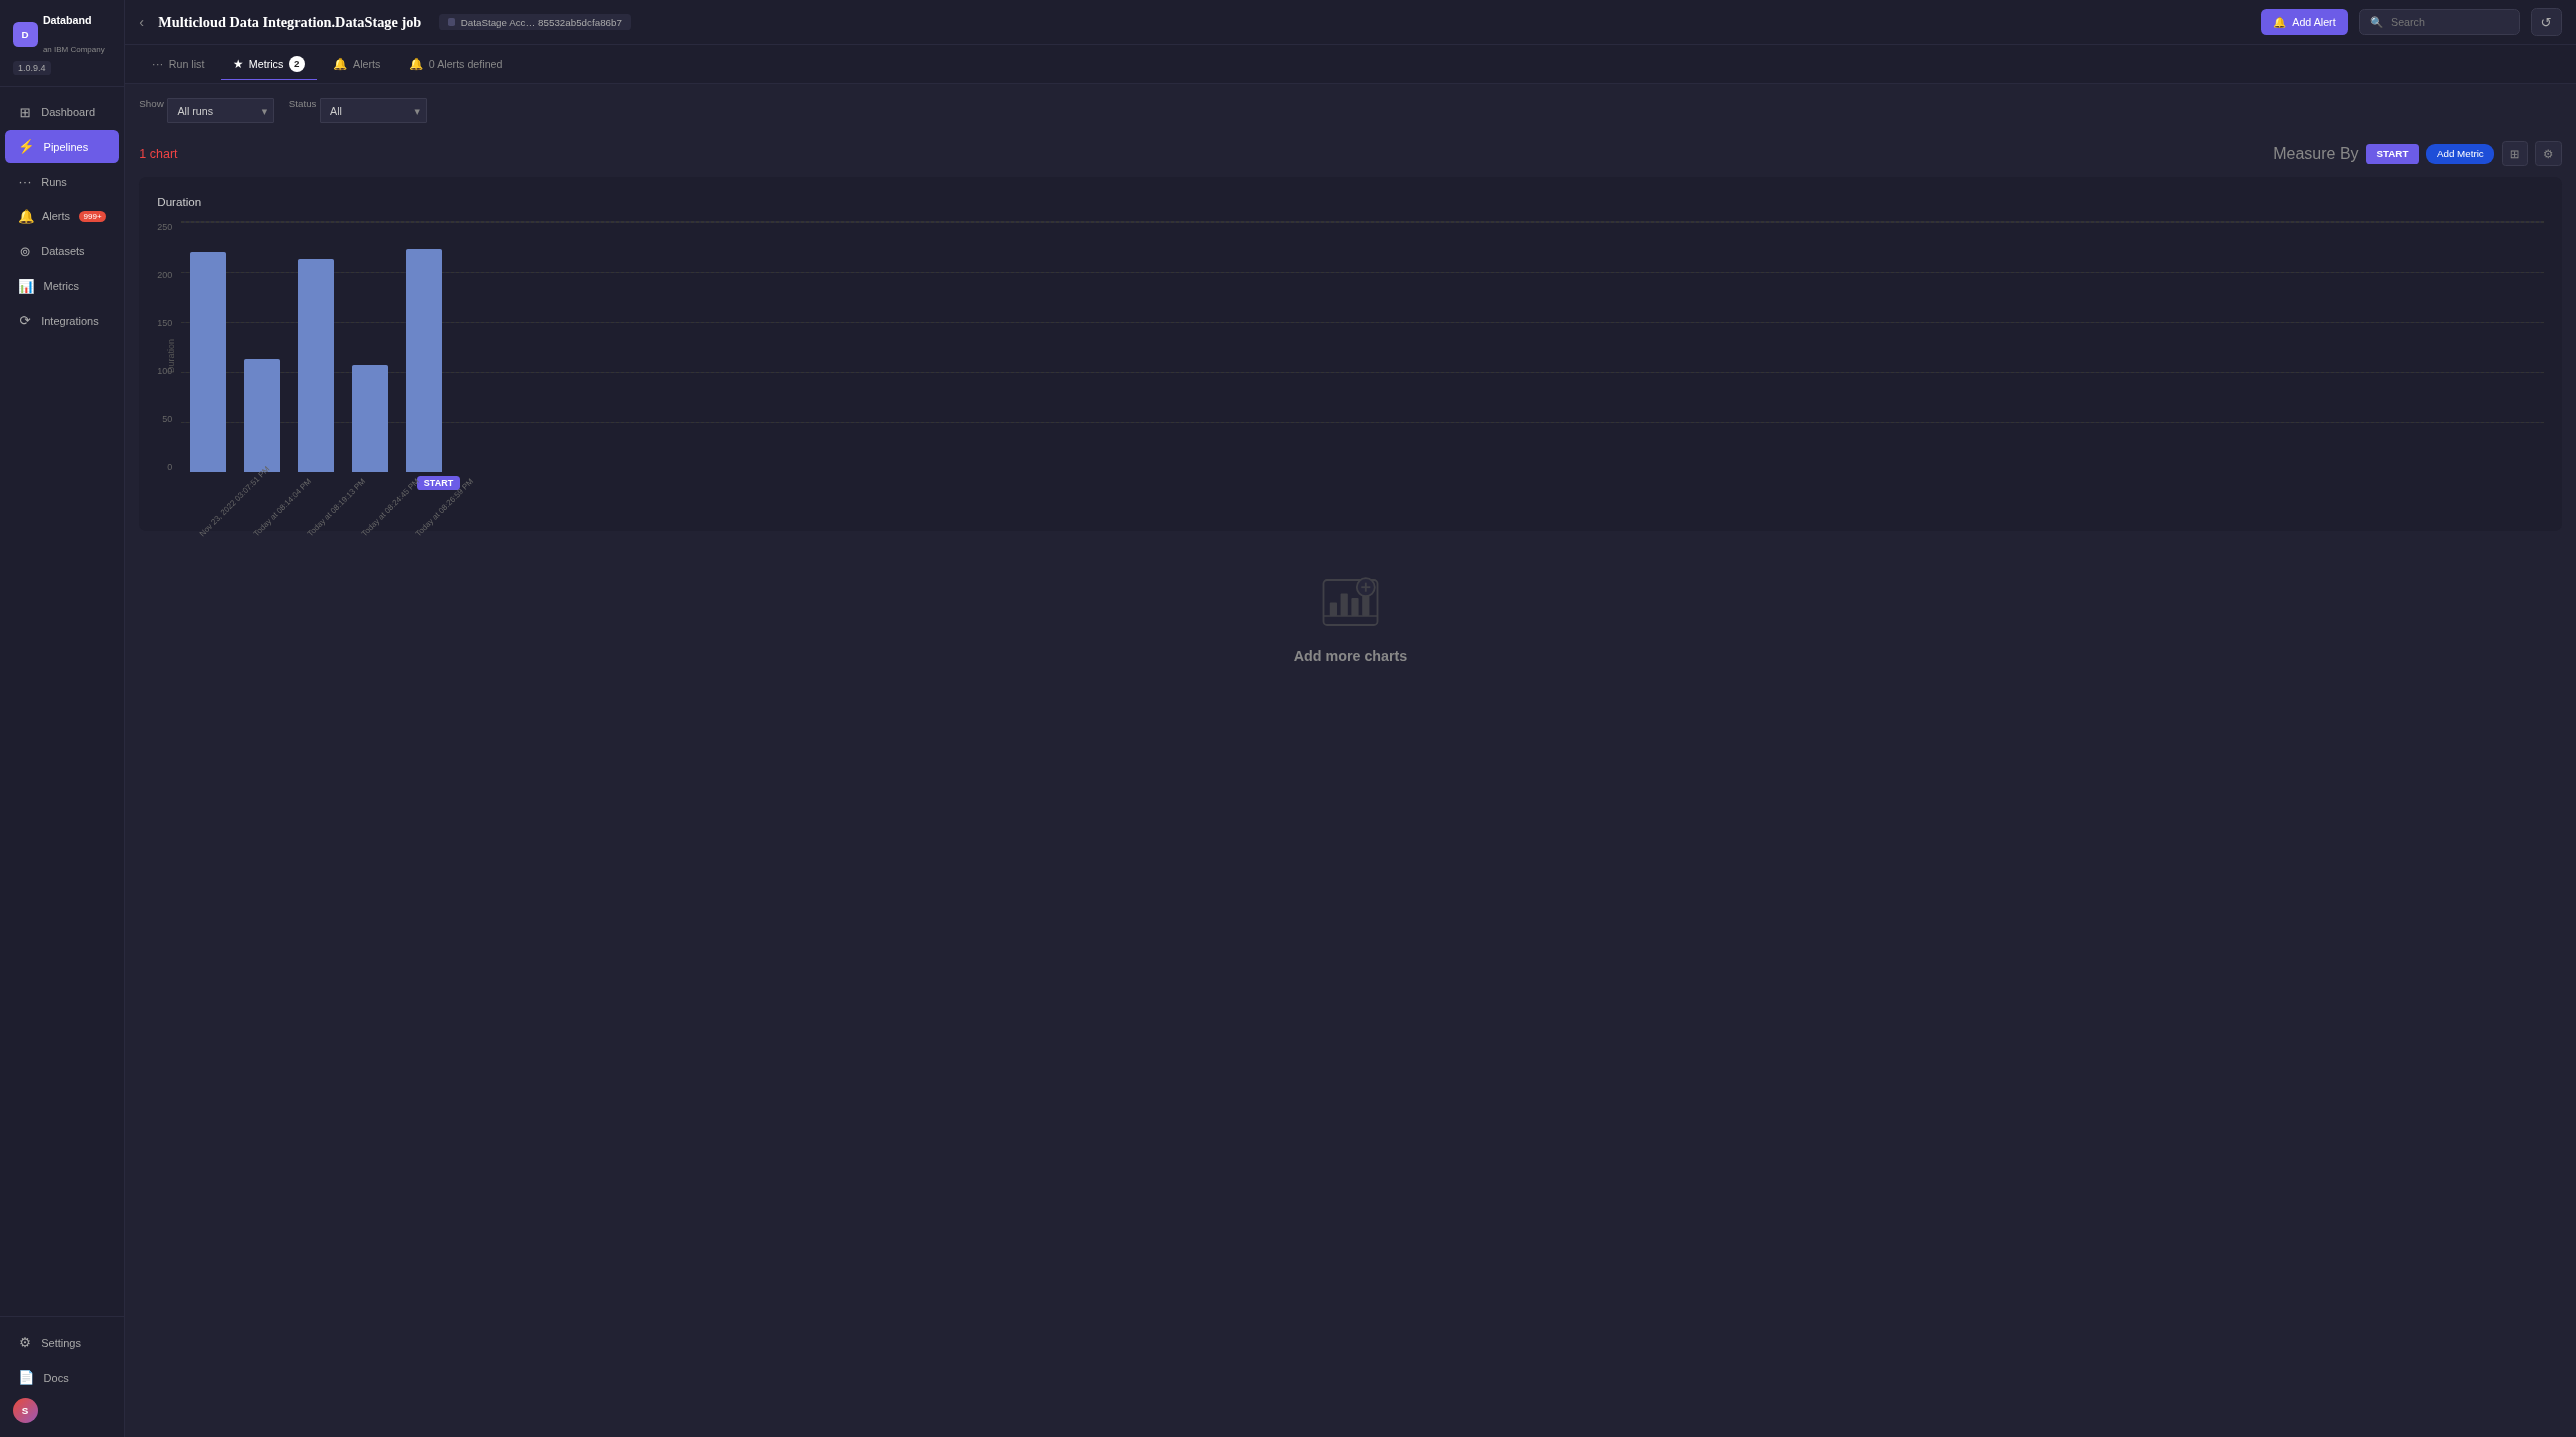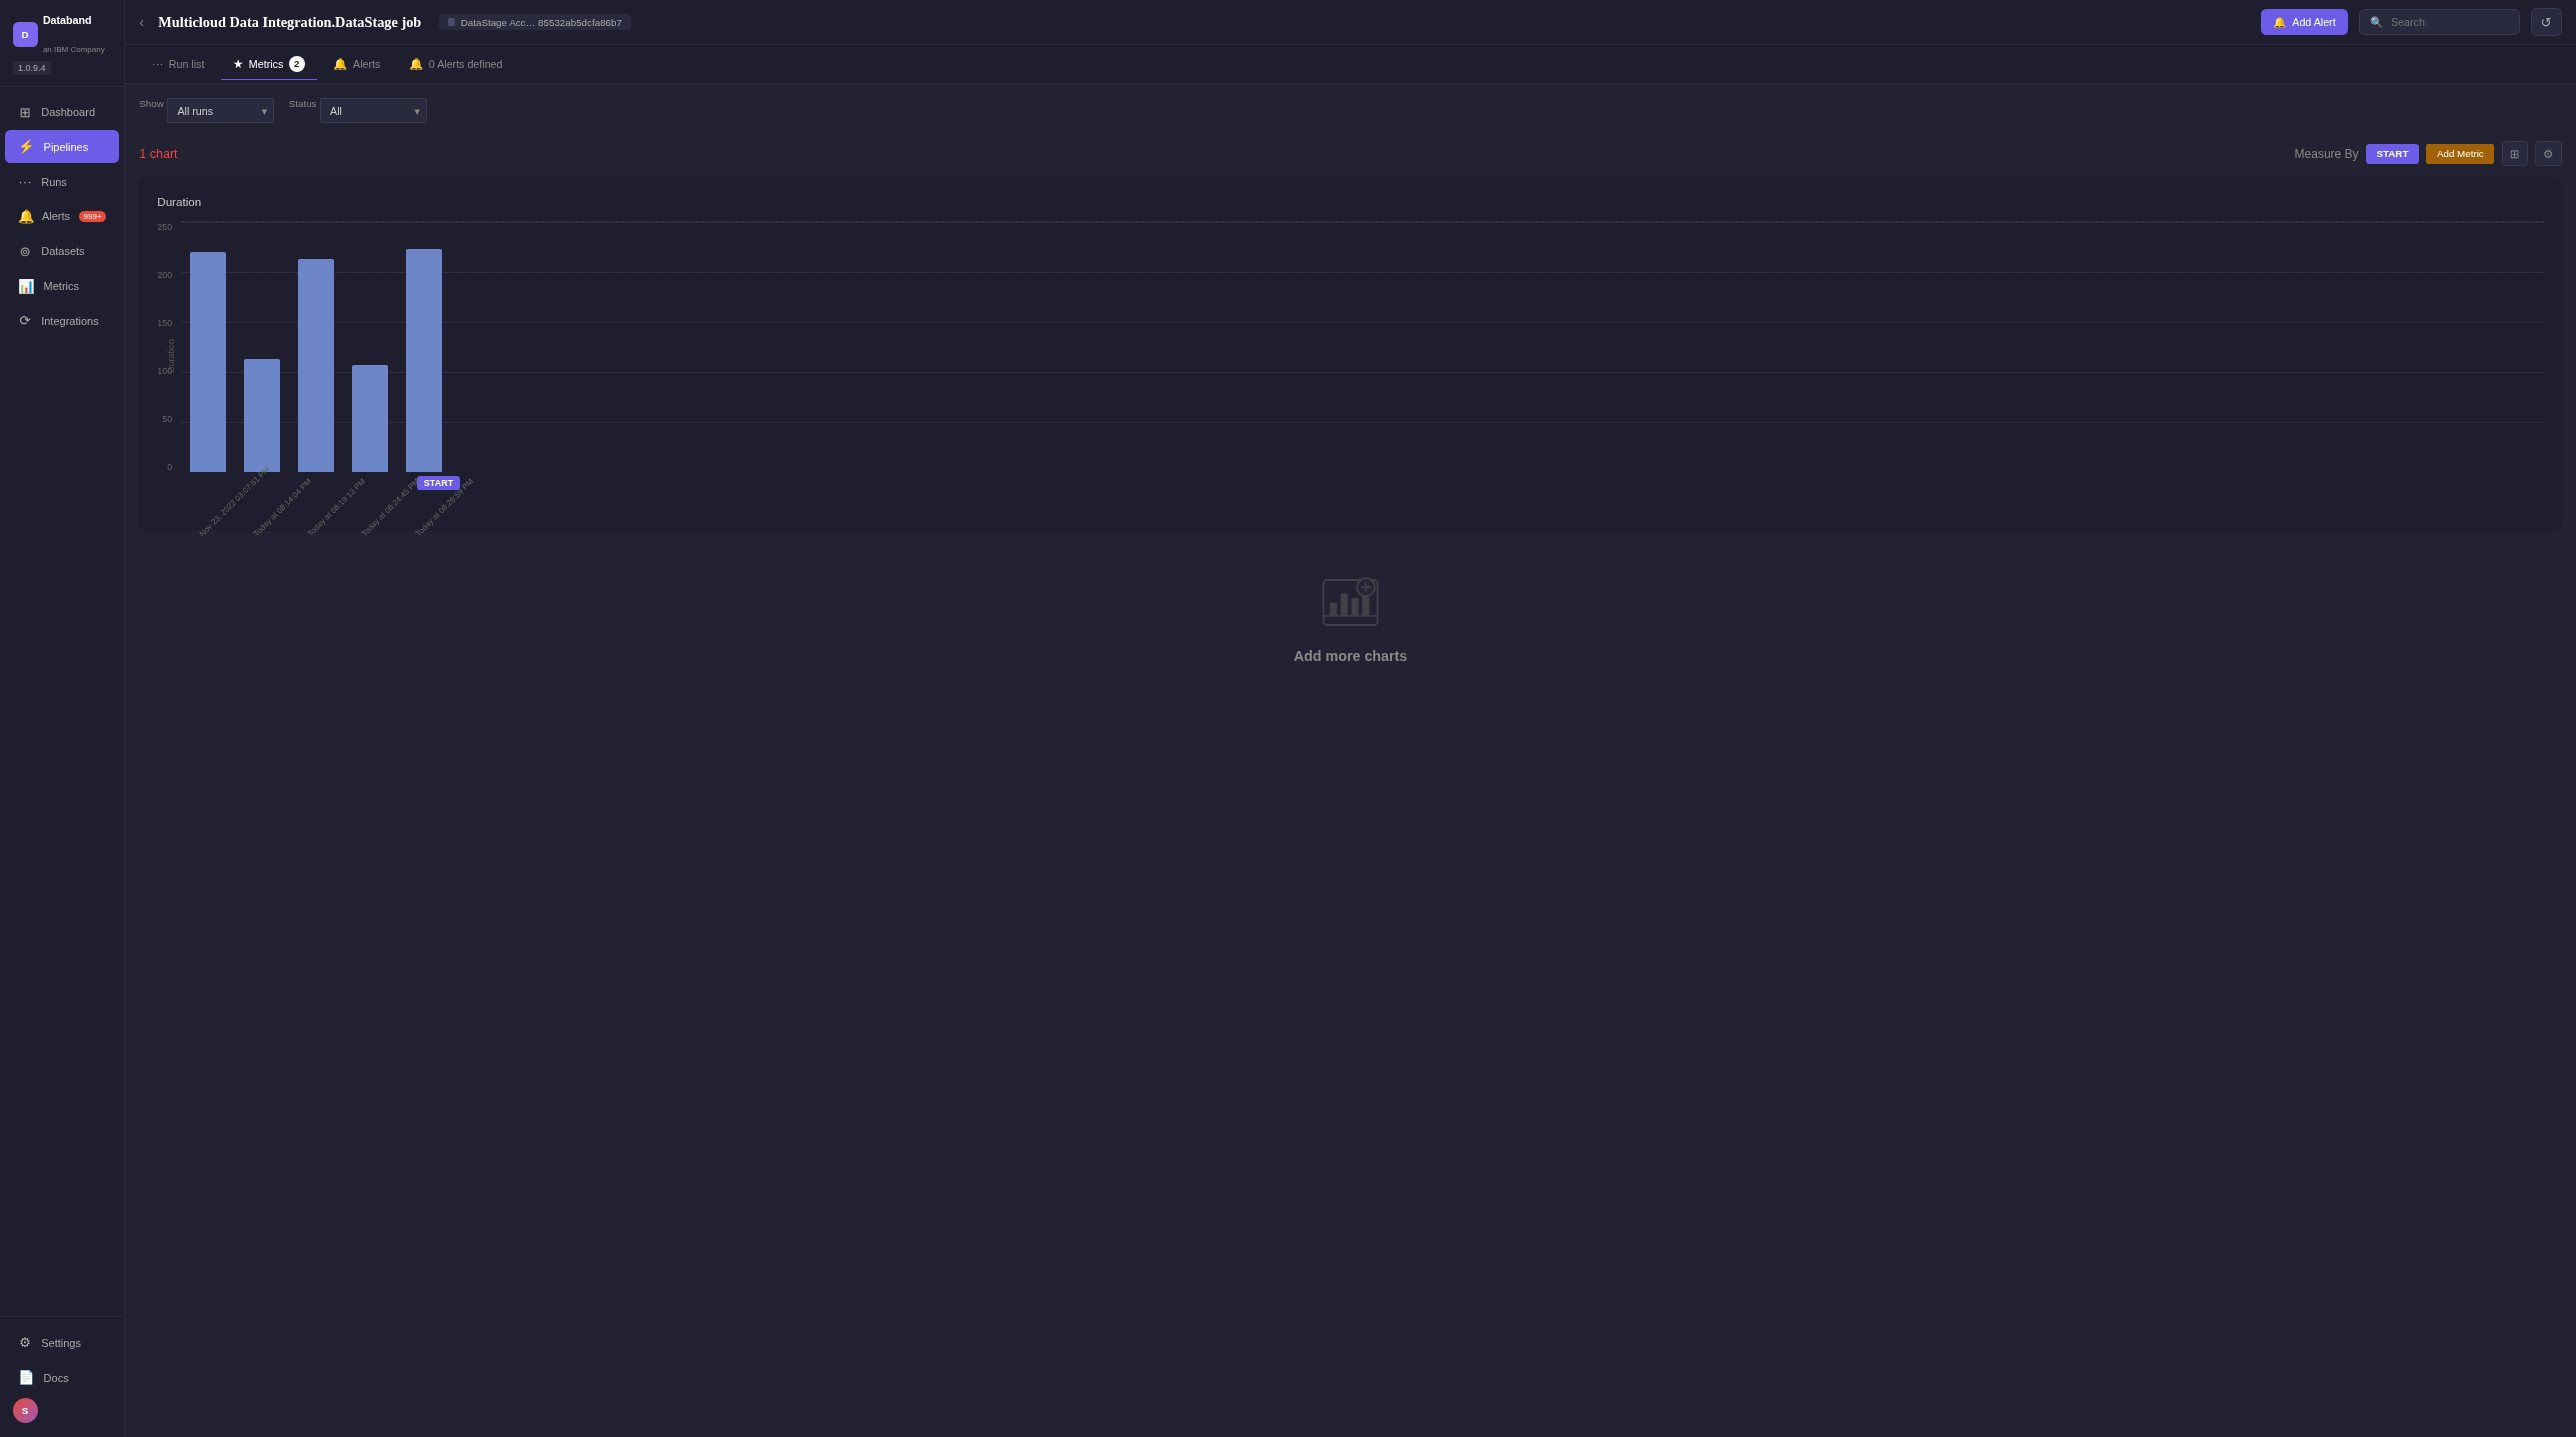--- a/index.html
+++ b/index.html
@@ -248,36 +248,36 @@
 
     
     .chart-header {
       display: flex;
       align-items: center;
       justify-content: space-between;
       margin-bottom: 10.7px;
     }
     .chart-count { font-size: 12.5px; color: #ef4444; font-weight: 500; }
     .chart-controls { display: flex; align-items: center; gap: 7.2px; }
-    .measure-label { font-size: 12px; color: #888; padding-left: 6px; }
+    .measure-label { font-size: 16px; color: #888; padding-left: 6px; }
     .measure-btn {
       background: #6c5ce7;
       color: white;
       border: none;
       border-radius: 3.6px;
       padding: 4.5px 10.7px;
       font-size: 9.8px;
       font-weight: bold;
       cursor: pointer;
     }
     .add-metric-btn {
-      background: #a16207;
+      background: #1d4ed8;
       color: white;
       border: none;
-      border-radius: 2px;
+      border-radius: 9px;
       padding: 4.5px 10.7px;
       font-size: 9.8px;
       cursor: pointer;
     }
     .icon-btn {
       background: #2a2a3e;
       border: 0.9px solid #3a3a4e;
       border-radius: 3.6px;
       color: #888;
       padding: 4.5px 7.2px;

